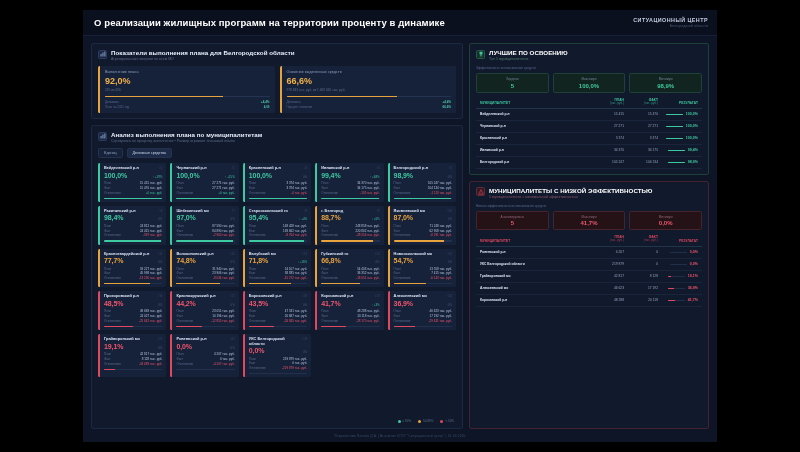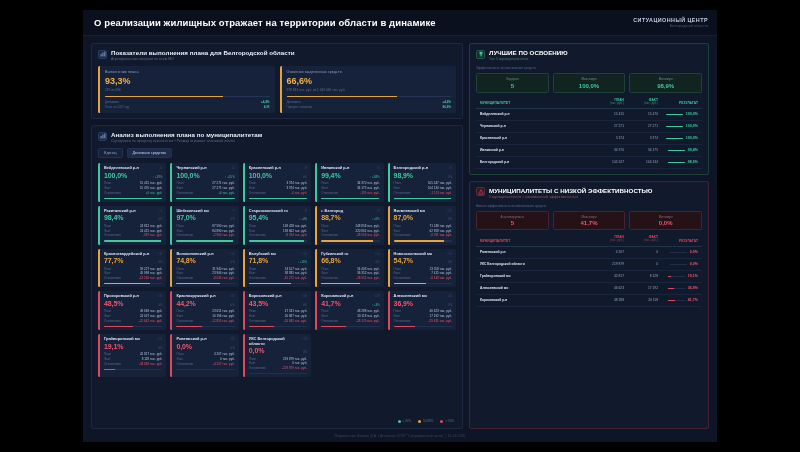--- a/index.html
+++ b/index.html
@@ -225,21 +225,21 @@
     color: #3b4866; font-size: 3.4px; letter-spacing: .1px;
   }
 </style>
 </head>
 <body>
 
 <div class="stage">
   <div class="slide">
 
     <div class="header">
-      <div class="header-title">О реализации жилищных отражает на территории области в динамике</div>
+      <div class="header-title">О реализации жилищных программ на территории проценту в динамике</div>
       <div class="header-right">
         <div class="hr-main">СИТУАЦИОННЫЙ ЦЕНТР</div>
         <div class="hr-sub">Белгородской области</div>
       </div>
     </div>
 
     <div class="body">
 
       <div class="col-left">
 
@@ -253,21 +253,21 @@
               </svg>
             </span>
             <div>
               <div class="ph-title">Показатели выполнения плана для Белгородской области</div>
               <div class="ph-sub">Агрегированные метрики по всем МО</div>
             </div>
           </div>
           <div class="kpi-row" id="kpi-row">
   <div class="kpi ">
     <div class="kpi-label">Выполнение плана</div>
-    <div class="kpi-value">93,3%</div>
+    <div class="kpi-value">92,0%</div>
     <div class="kpi-sub">219 из 436</div>
     <div class="kpi-bar">
                   <i style="width:72%"></i>
                 </div>
     <div class="kpi-foot">
 
         <div class="kpi-foot-row">
           <span class="kf-l">Динамика</span>
           <span class="kf-r">+4,4%</span>
         </div>

